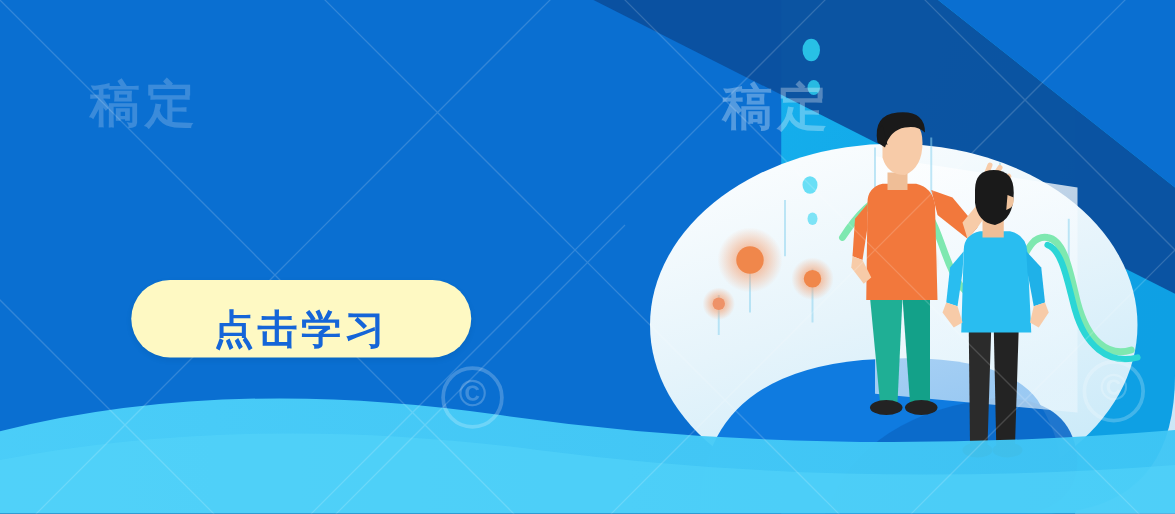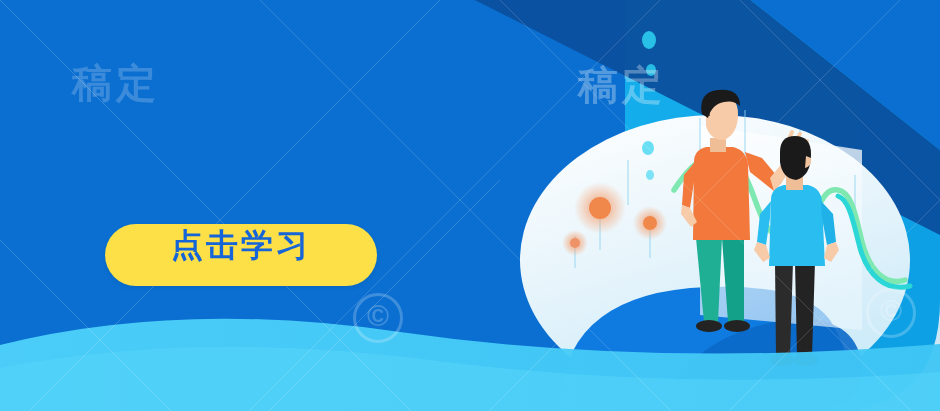--- a/index.html
+++ b/index.html
@@ -29,23 +29,23 @@
     letter-spacing:1.5px;
     white-space:nowrap;
     text-shadow:0 1px 0 rgba(0,0,0,.05);
   }
 
   
   #cta-button{
     position:absolute;
     left:105px;top:224px;
     width:272px;height:62px;
-    background:#fde047;
+    background:#fef9c3;
     border-radius:34px;
-    display:flex;align-items:flex-start;justify-content:center;
+    display:flex;align-items:flex-end;justify-content:center;
     z-index:40;
     cursor:pointer;
     box-shadow:0 2px 5px rgba(0,0,0,.07);
   }
   #cta-button .cta-label{
     color:#1565D8;
     font-size:32px;
     font-weight:bold;
     letter-spacing:3px;
   }

